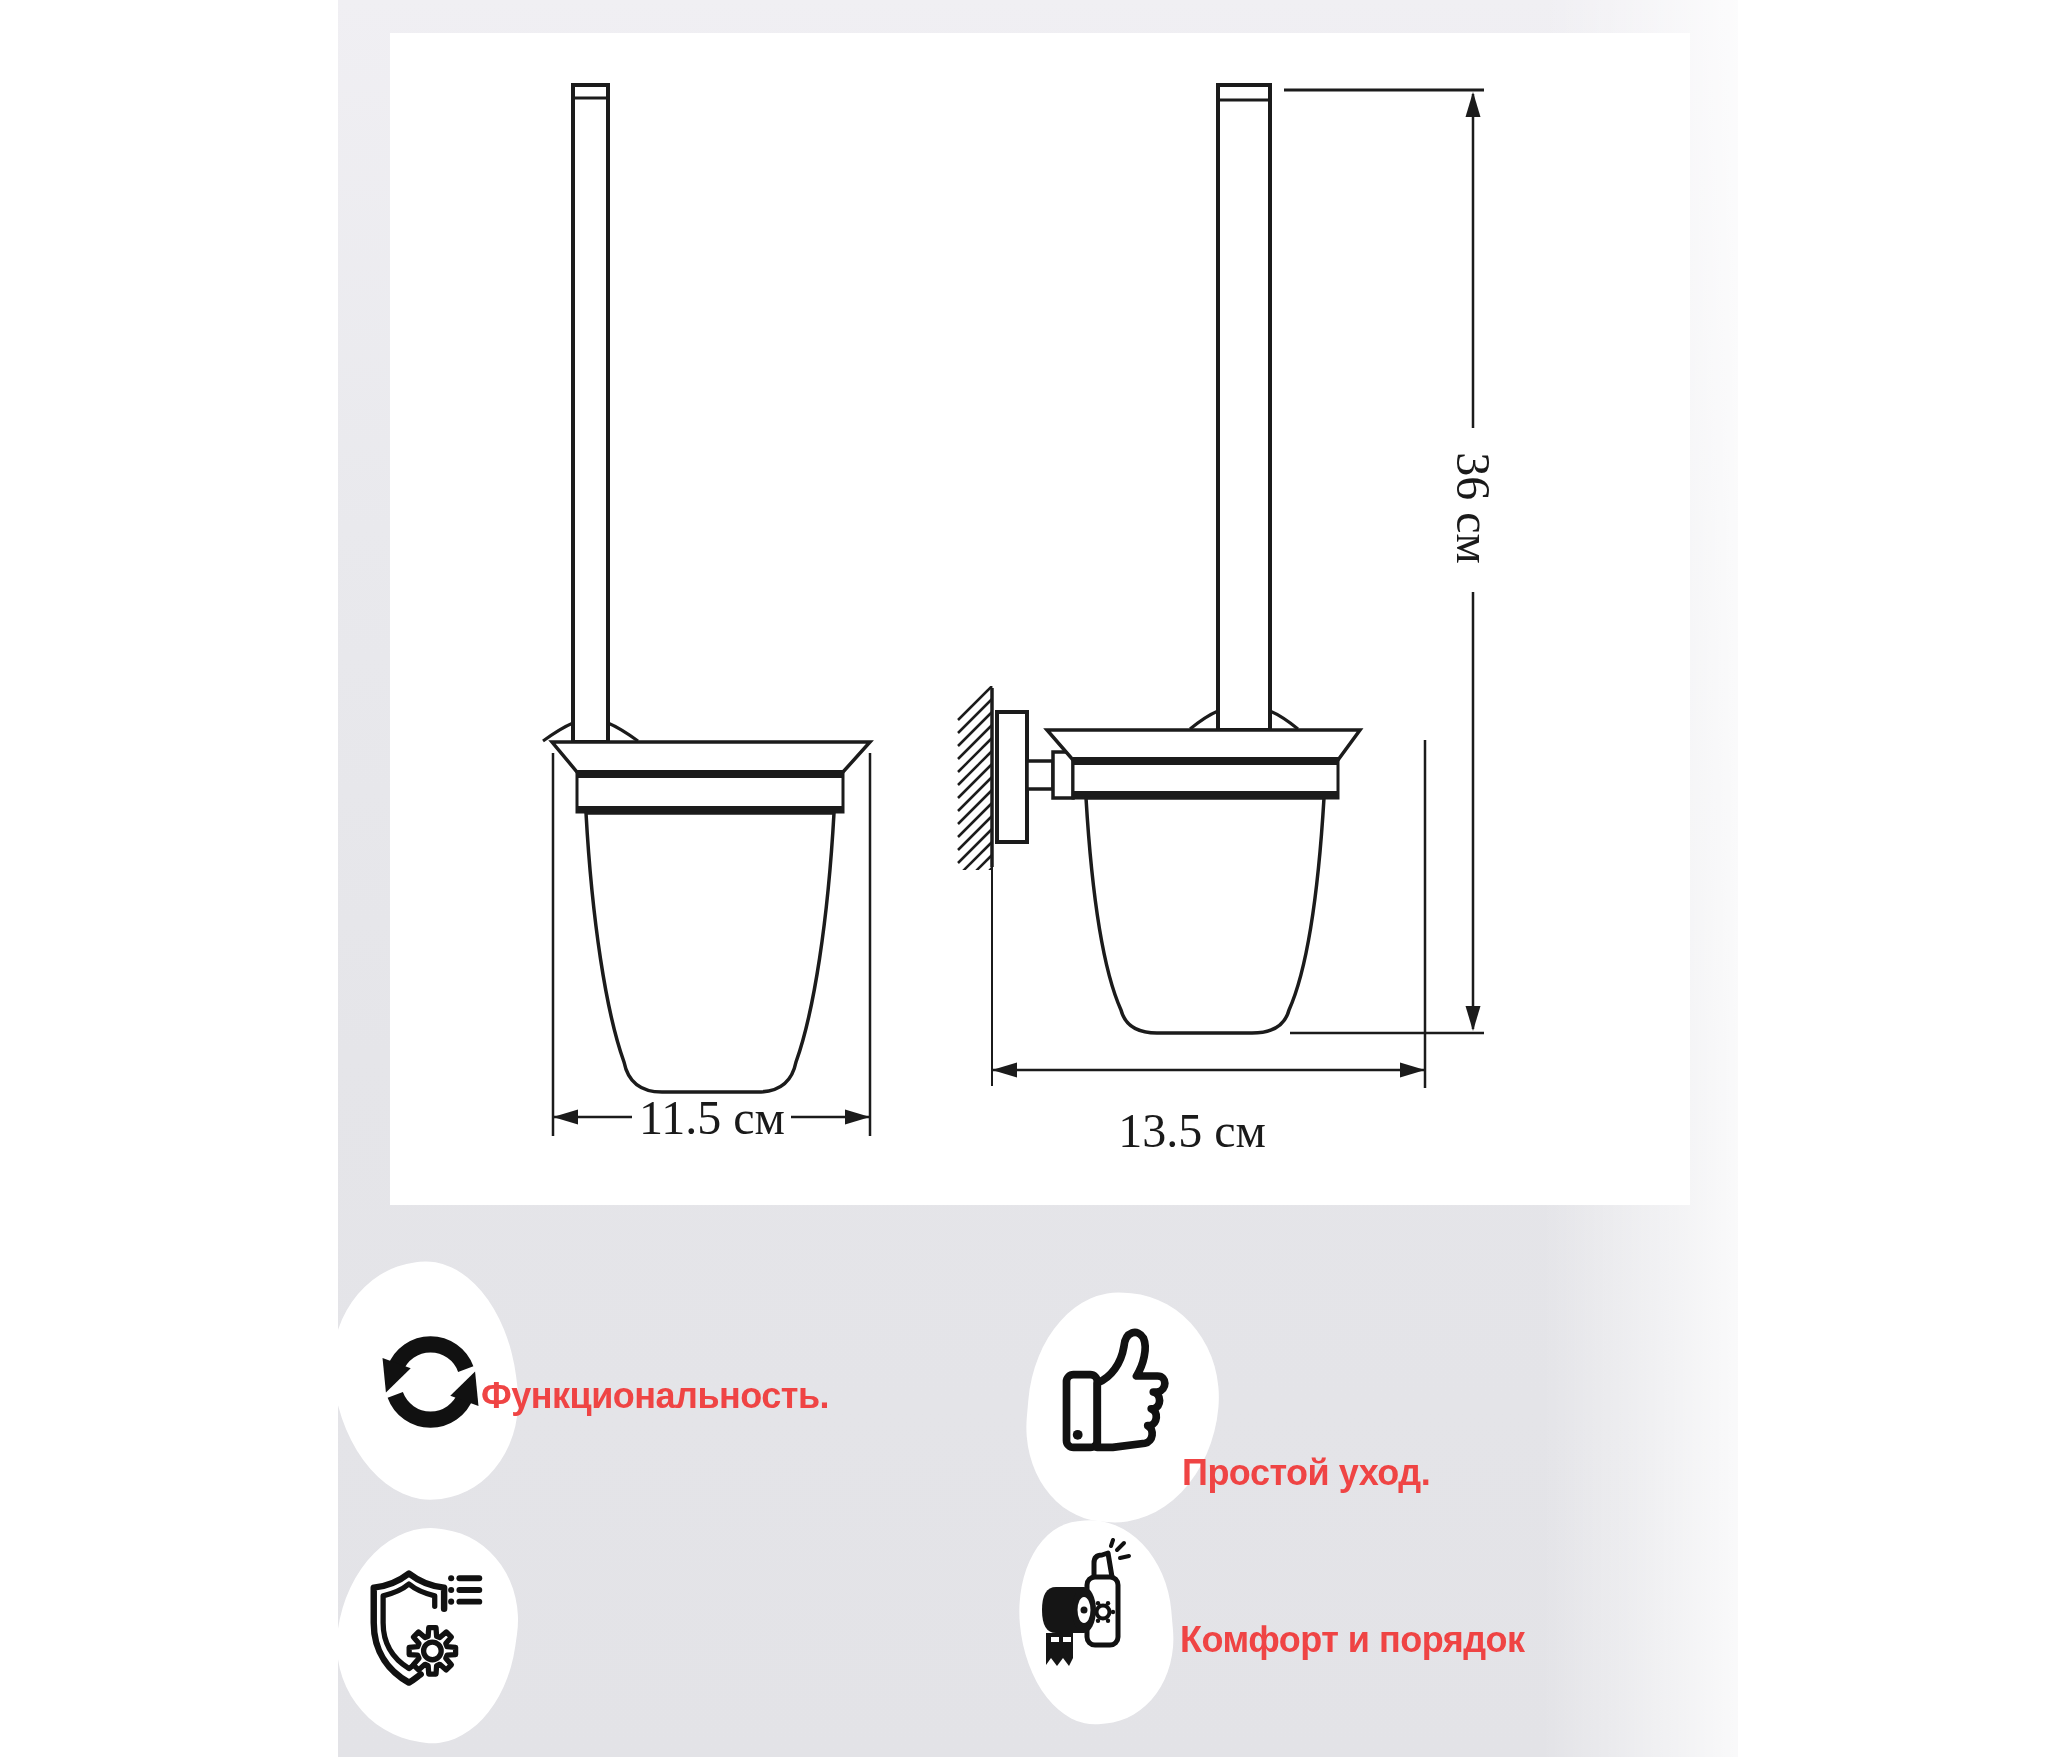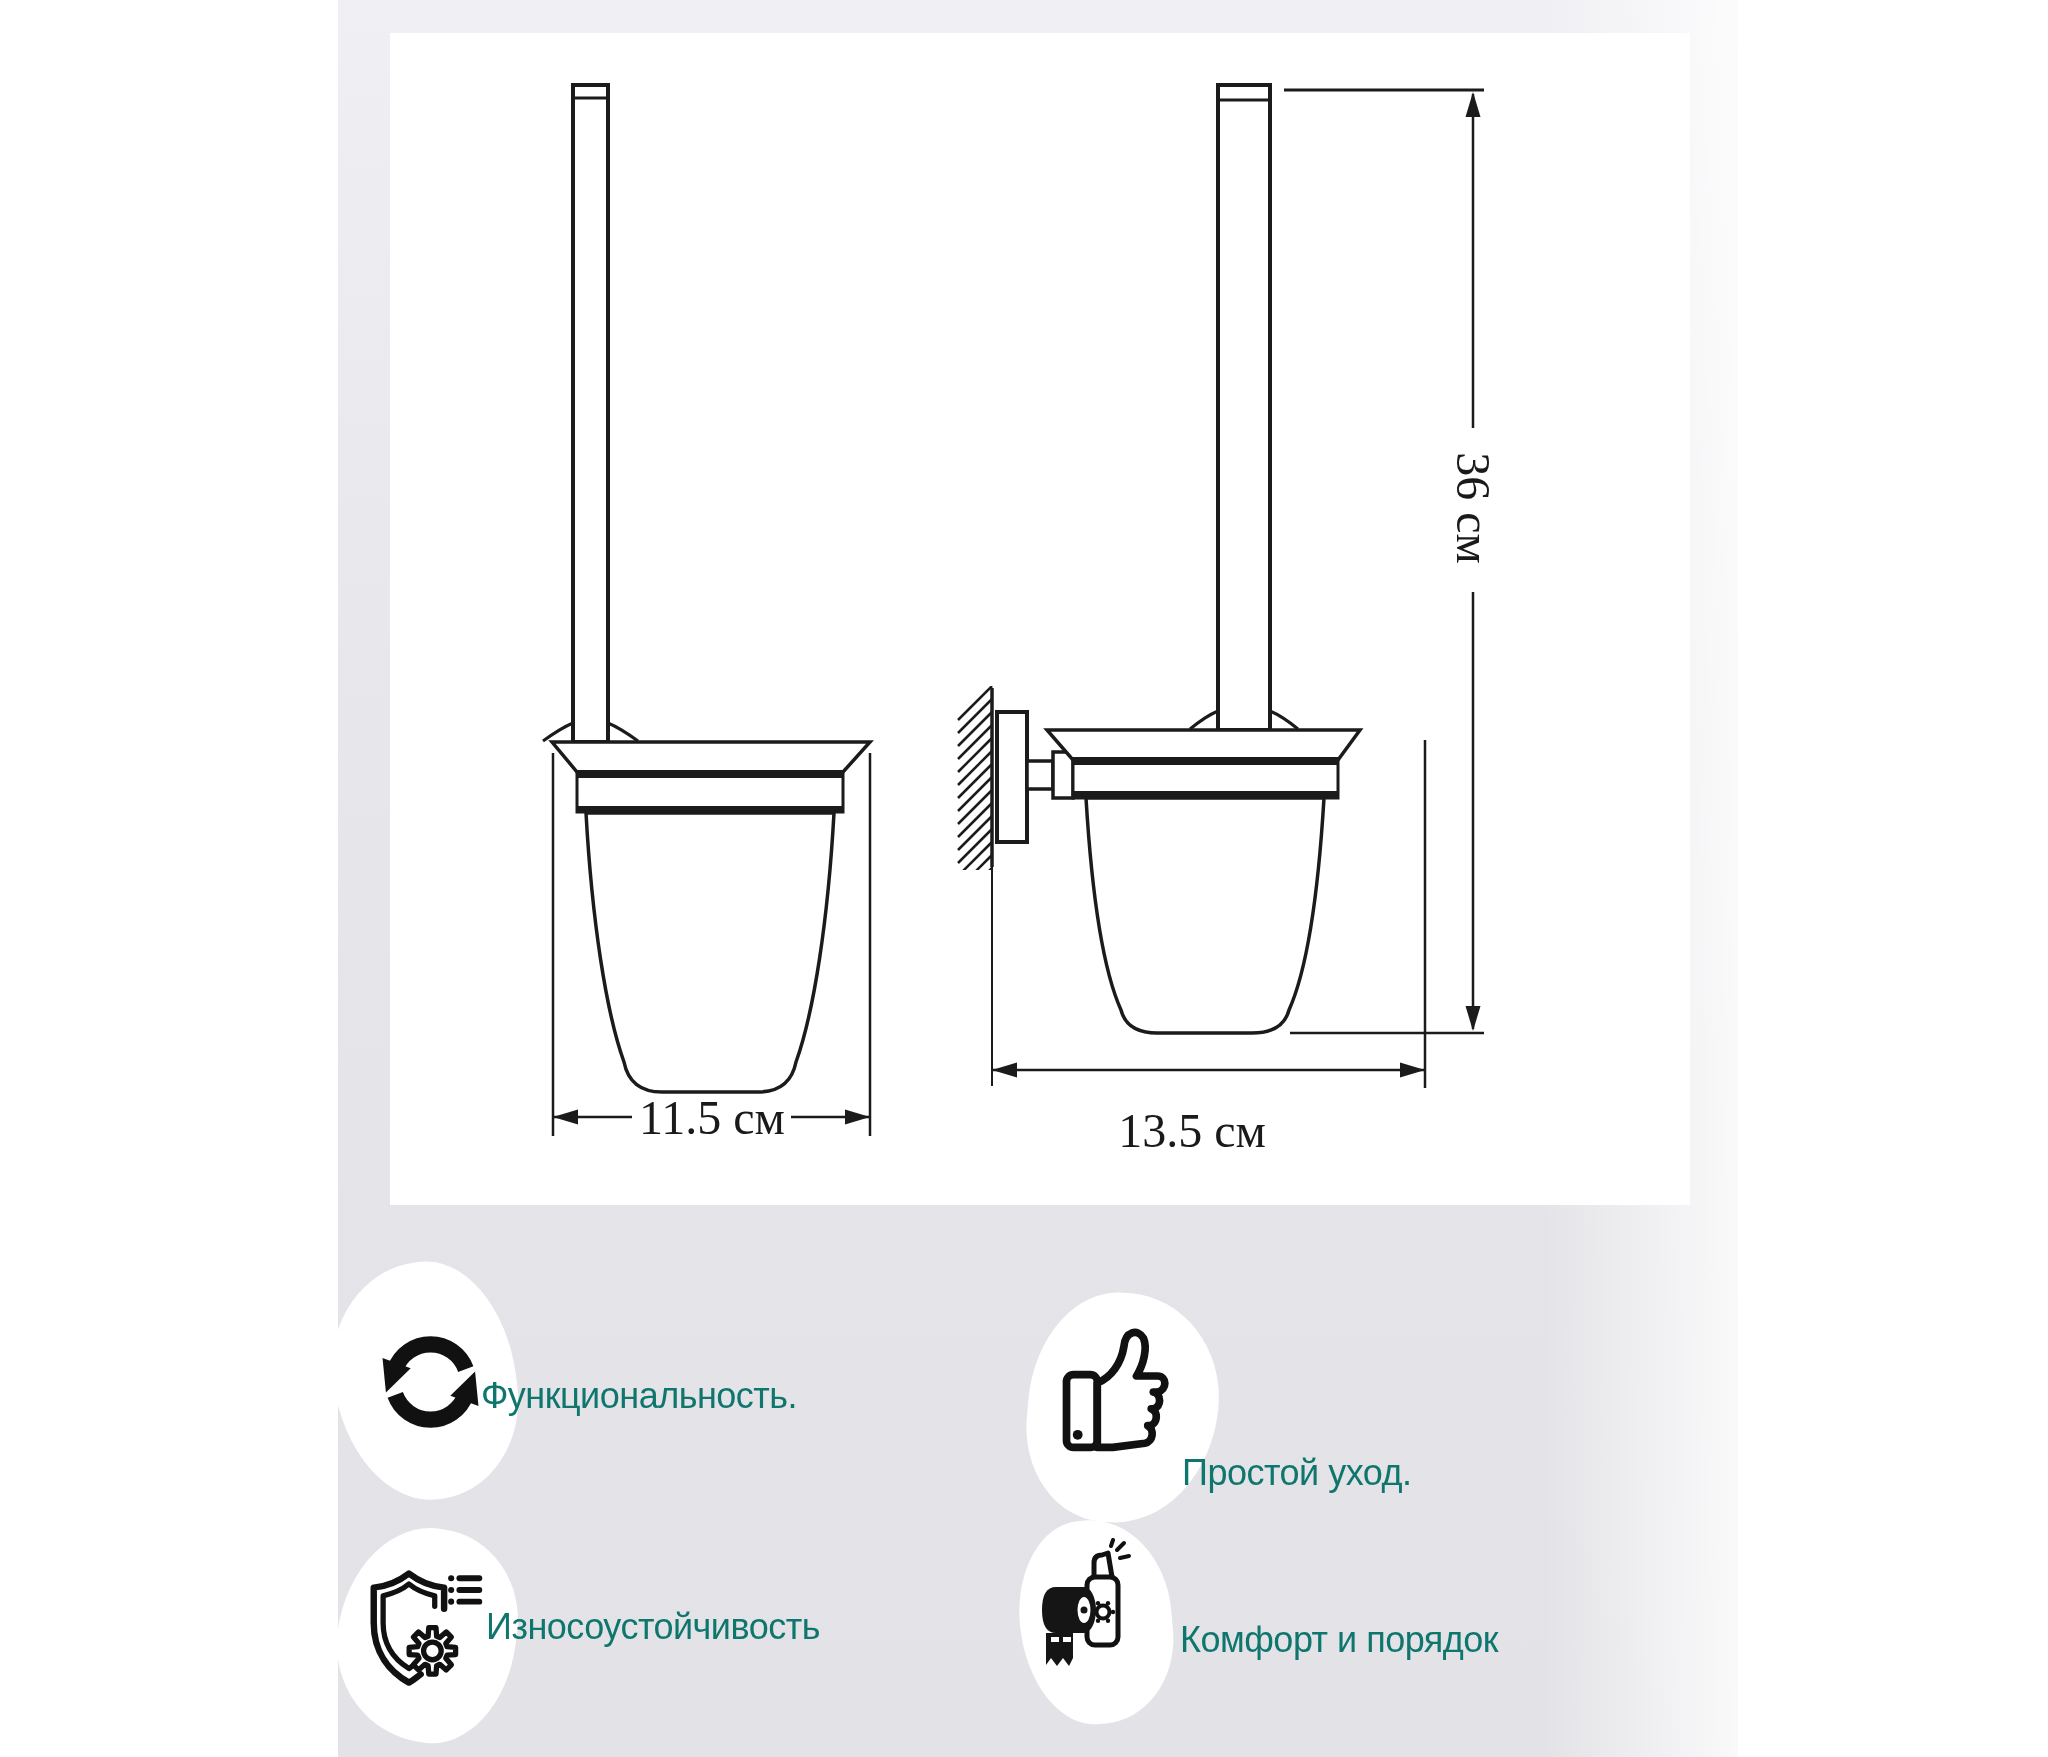--- a/index.html
+++ b/index.html
@@ -24,21 +24,21 @@
   }
   .blob{
     position:absolute;background:#ffffff;
   }
   .blob.b1{left:334px;top:1262px;width:182px;height:238px;border-radius:54% 46% 50% 50%/46% 54% 44% 56%;transform:rotate(-7deg);}
   .blob.b2{left:1028px;top:1293px;width:190px;height:230px;border-radius:47% 53% 55% 45%/52% 48% 56% 44%;transform:rotate(5deg);}
   .blob.b3{left:338px;top:1528px;width:178px;height:214px;border-radius:50% 50% 44% 56%/55% 45% 52% 48%;transform:rotate(8deg);}
   .blob.b4{left:1020px;top:1520px;width:152px;height:204px;border-radius:46% 54% 52% 48%/50% 50% 45% 55%;transform:rotate(-5deg);}
   .feat-icon{position:absolute;}
   .feat-label{
-    position:absolute;color:#0f766e;font-weight:400;font-size:36px;
+    position:absolute;color:#ef4444;font-weight:700;font-size:36px;
     letter-spacing:-0.5px;white-space:nowrap;line-height:1.1;
   }
   .fl1{left:481px;top:1376px;}
   .fl2{left:1182px;top:1453px;}
   .fl3{left:486px;top:1607px;}
   .fl4{left:1148px;top:1620px;margin-left:32px;}
 </style>
 </head>
 <body>
 
@@ -207,16 +207,15 @@
     <path d="M 14 94 L 14 126 L 19 119 L 25 127 L 31 119 L 37 127 L 41 119 L 41 94 Z" fill="#151515"></path>
     <rect x="19" y="98" width="8" height="5" fill="#ffffff"></rect>
     <rect x="31" y="98" width="8" height="5" fill="#ffffff"></rect>
     <ellipse cx="52" cy="71" rx="12" ry="23" fill="#151515"></ellipse>
     <ellipse cx="52" cy="71" rx="6.5" ry="13" fill="#ffffff"></ellipse>
     <circle cx="52" cy="71" r="3.5" fill="#151515"></circle>
   </svg>
 
   <div class="feat-label fl1">Функциональность.</div>
   <div class="feat-label fl2">Простой уход.</div>
-  <div class="feat-label fl3">Износоустойчивость</div>
   <div class="feat-label fl4">Комфорт и порядок</div>
 
 </div>
 
 </body></html>

